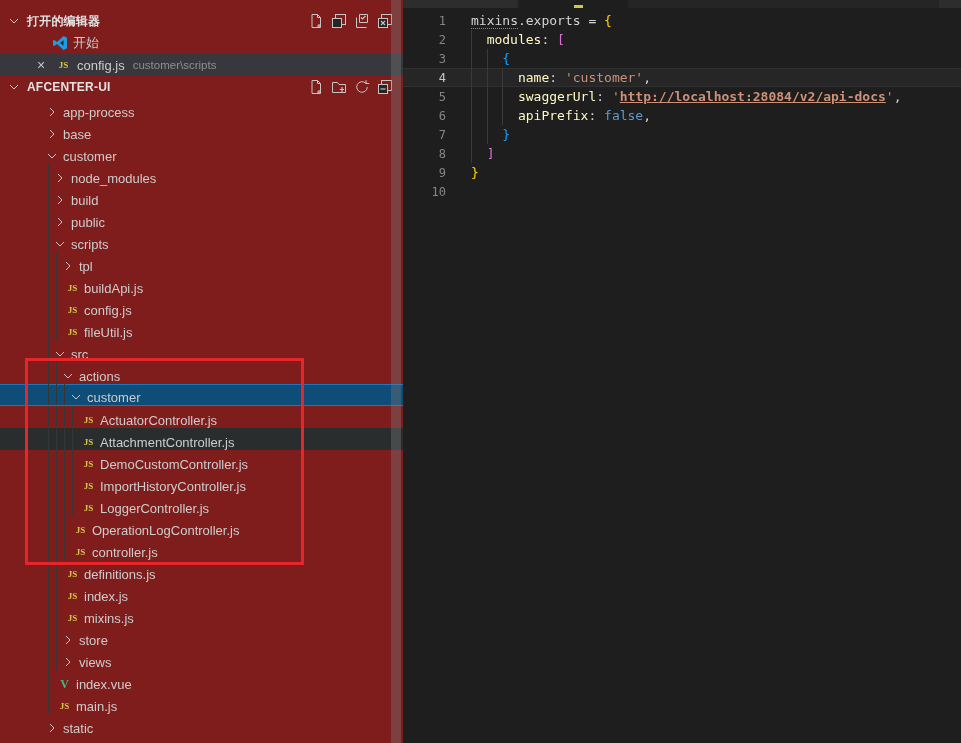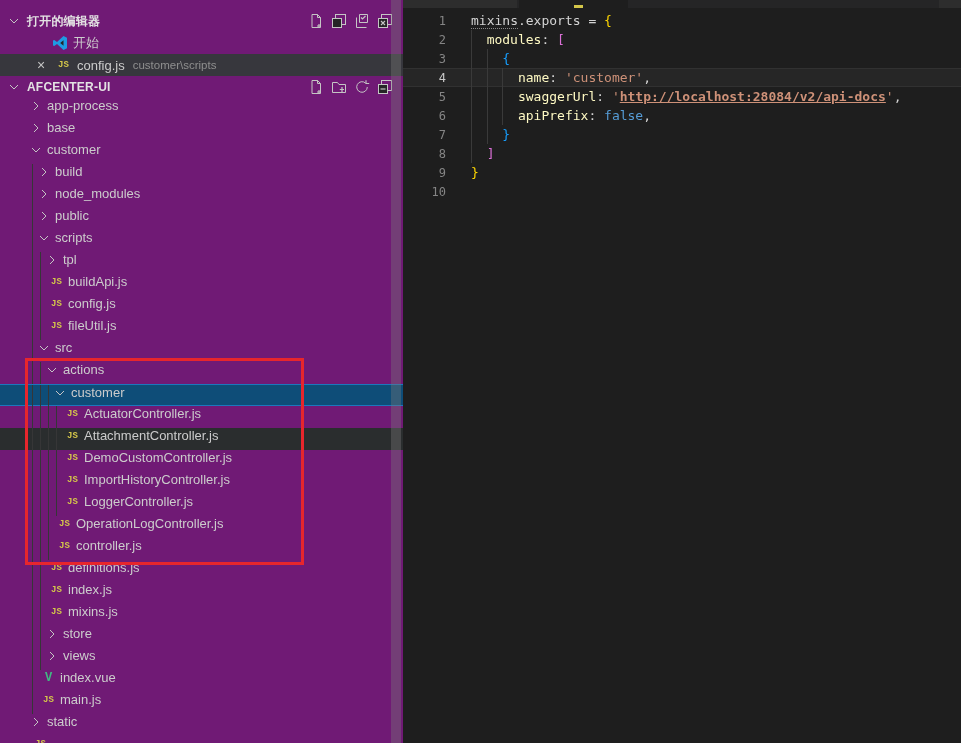--- a/index.html
+++ b/index.html
@@ -2,50 +2,50 @@
 <html><head>
 <meta charset="utf-8">
 <style>
   * { margin:0; padding:0; box-sizing:border-box; }
   html,body { width:961px; height:743px; overflow:hidden; background:#1e1e1e;
               font-family:"Liberation Sans","DejaVu Sans",sans-serif; }
   #app { position:relative; width:961px; height:743px; }
 
   
   #sidebar { position:absolute; left:0; top:0; width:403px; height:743px;
-             background:#701a75; color:#cccccc; overflow:hidden; }
+             background:#7f1d1d; color:#cccccc; overflow:hidden; }
   .section-header { height:22px; display:flex; align-items:center; position:relative; }
   .section-header .chev { width:16px; height:16px; margin-left:6px; flex:0 0 16px; display:flex; align-items:center; justify-content:center; }
   .section-title { font-size:12px; font-weight:bold; color:#e3e3e3; margin-left:5px; white-space:nowrap; letter-spacing:.2px; }
   .header-toolbar { position:absolute; right:10px; top:3px; display:flex; gap:7px; }
   .tb-icon { width:16px; height:16px; display:flex; align-items:center; justify-content:center; cursor:pointer; }
   .tb-icon svg { display:block; }
 
   #open-editors-header { margin-top:10px; }
 
   .oe-row { height:22px; display:flex; align-items:center; font-size:13px; color:#cccccc; cursor:pointer; }
   .oe-row.active { background:#37373d; }
   .oe-close { width:16px; margin-left:33px; color:#c5c5c5; font-size:14px; line-height:16px; text-align:center; }
   .oe-start-icon { margin-left:52px; width:16px; height:16px; }
   .oe-file-icon { margin-left:6px; }
   .oe-label { margin-left:5px; white-space:nowrap; }
   .oe-path { margin-left:8px; font-size:11.5px; color:#8f8f8f; white-space:nowrap; }
 
   
   #tree { position:relative; }
-  .trow { height:22px; display:flex; align-items:flex-start; font-size:13px; color:#cccccc;
-          cursor:pointer; padding-left:28px; position:relative; }
+  .trow { height:22px; display:flex; align-items:flex-end; font-size:13px; color:#cccccc;
+          cursor:pointer; padding-left:44px; position:relative; }
   .trow.hover { background:#2a2d2e; }
   .trow.selected { background:#0e4d78; border-top:1px solid #1c77bd; border-bottom:1px solid #1c77bd; }
   .guides { height:22px; flex:0 0 auto;
             background:repeating-linear-gradient(to right, transparent 0 4px, #363637 4px 5px, transparent 5px 8px); }
   .chev { width:16px; height:16px; flex:0 0 16px; display:flex; align-items:center; justify-content:center; }
   .fspacer { width:4px; flex:0 0 4px; }
   .ficon { width:16px; height:16px; flex:0 0 17px; display:flex; align-items:center; justify-content:center;
-           font-family:Liberation Mono, monospace; }
+           font-family:Liberation Serif, serif; }
   .ficon.js { color:#d4c64a; font-size:9px; font-weight:bold; letter-spacing:0; }
   .ficon.vue { color:#41b883; font-size:12px; font-weight:bold; }
   .tlabel { margin-left:3px; white-space:nowrap; }
 
   #sidebar-scrollbar { position:absolute; left:391px; top:0; width:10px; height:743px;
                        background:rgba(121,121,121,0.38); }
 
   
   #editor { position:absolute; left:403px; top:0; width:558px; height:743px; background:#1e1e1e; }
   #tabstrip { height:8px; width:100%; background:#252526; position:relative; }
@@ -201,30 +201,30 @@
           </span>
           <span class="tlabel">customer</span>
         </div>
         <div class="trow">
           <span class="guides" style="width: 8px;"></span>
           <span class="chev">
             <svg width="16" height="16" viewBox="0 0 16 16" fill="none" stroke="#c5c5c5" stroke-width="1">
               <path d="M6 4l4 4-4 4"></path>
             </svg>
           </span>
+          <span class="tlabel">node_modules</span>
+        </div>
+        <div class="trow">
+          <span class="guides" style="width: 8px;"></span>
+          <span class="chev">
+            <svg width="16" height="16" viewBox="0 0 16 16" fill="none" stroke="#c5c5c5" stroke-width="1">
+              <path d="M6 4l4 4-4 4"></path>
+            </svg>
+          </span>
           <span class="tlabel">build</span>
-        </div>
-        <div class="trow">
-          <span class="guides" style="width: 8px;"></span>
-          <span class="chev">
-            <svg width="16" height="16" viewBox="0 0 16 16" fill="none" stroke="#c5c5c5" stroke-width="1">
-              <path d="M6 4l4 4-4 4"></path>
-            </svg>
-          </span>
-          <span class="tlabel">node_modules</span>
         </div>
         <div class="trow">
           <span class="guides" style="width: 8px;"></span>
           <span class="chev">
             <svg width="16" height="16" viewBox="0 0 16 16" fill="none" stroke="#c5c5c5" stroke-width="1">
               <path d="M6 4l4 4-4 4"></path>
             </svg>
           </span>
           <span class="tlabel">public</span>
         </div>

